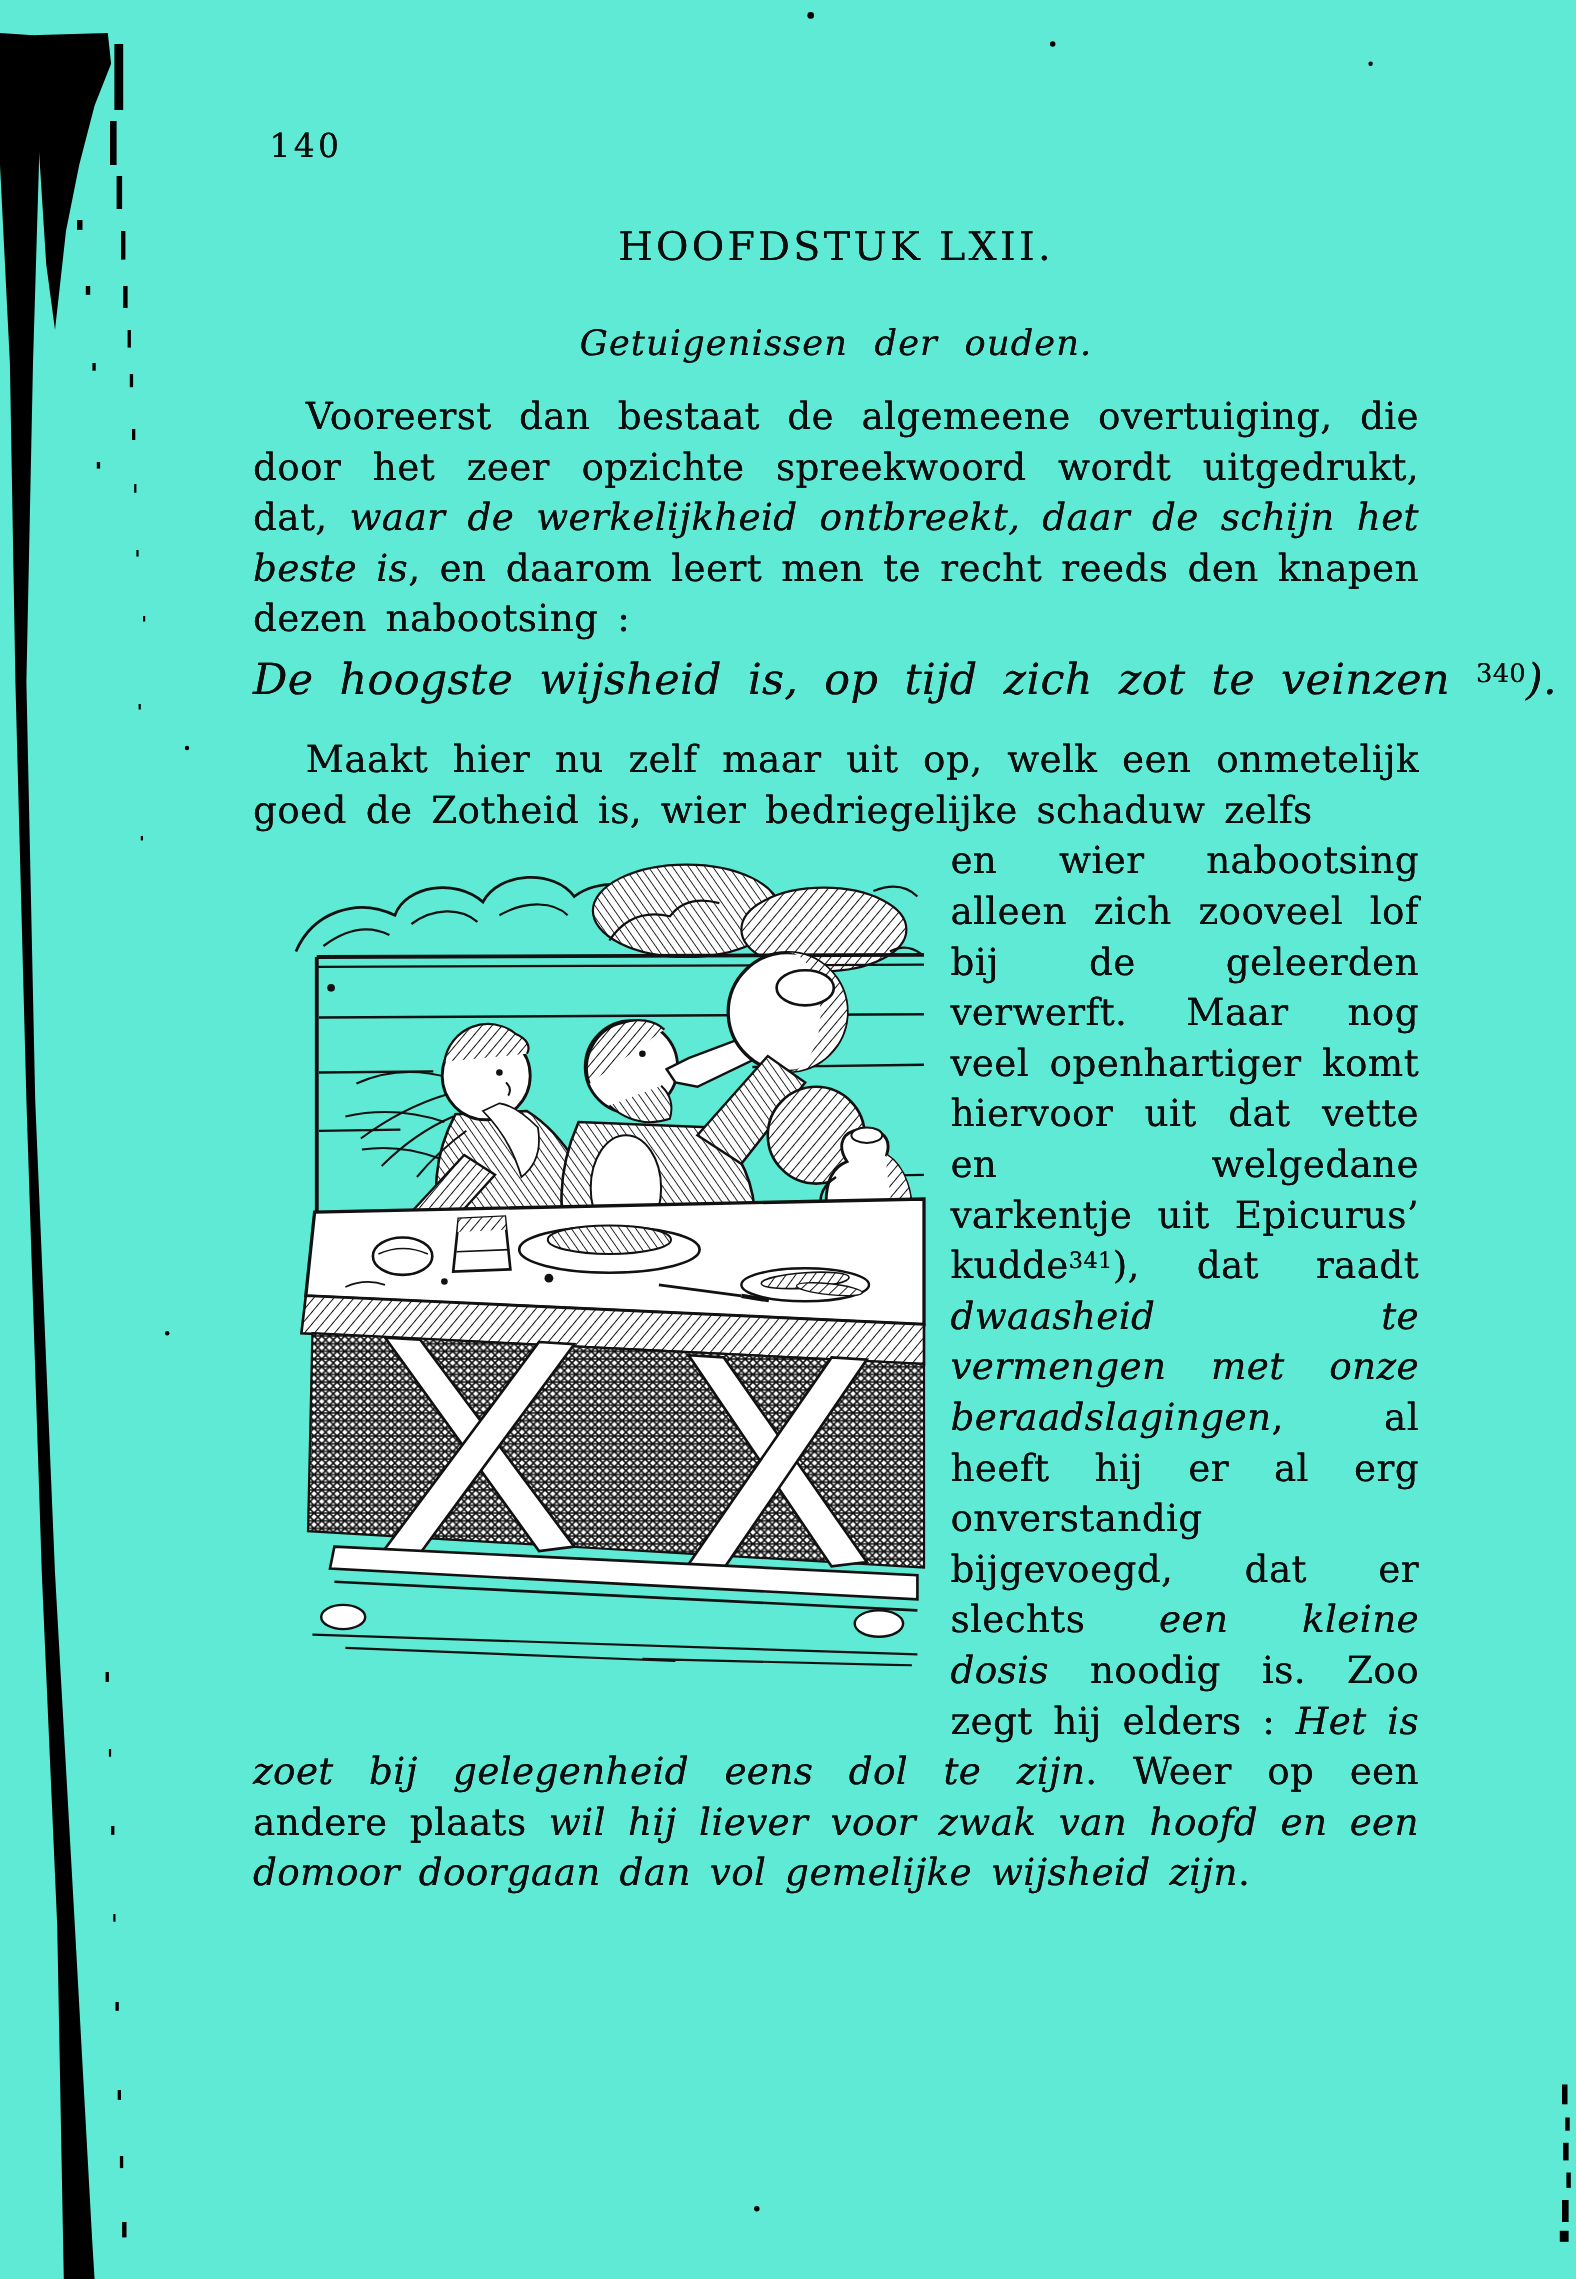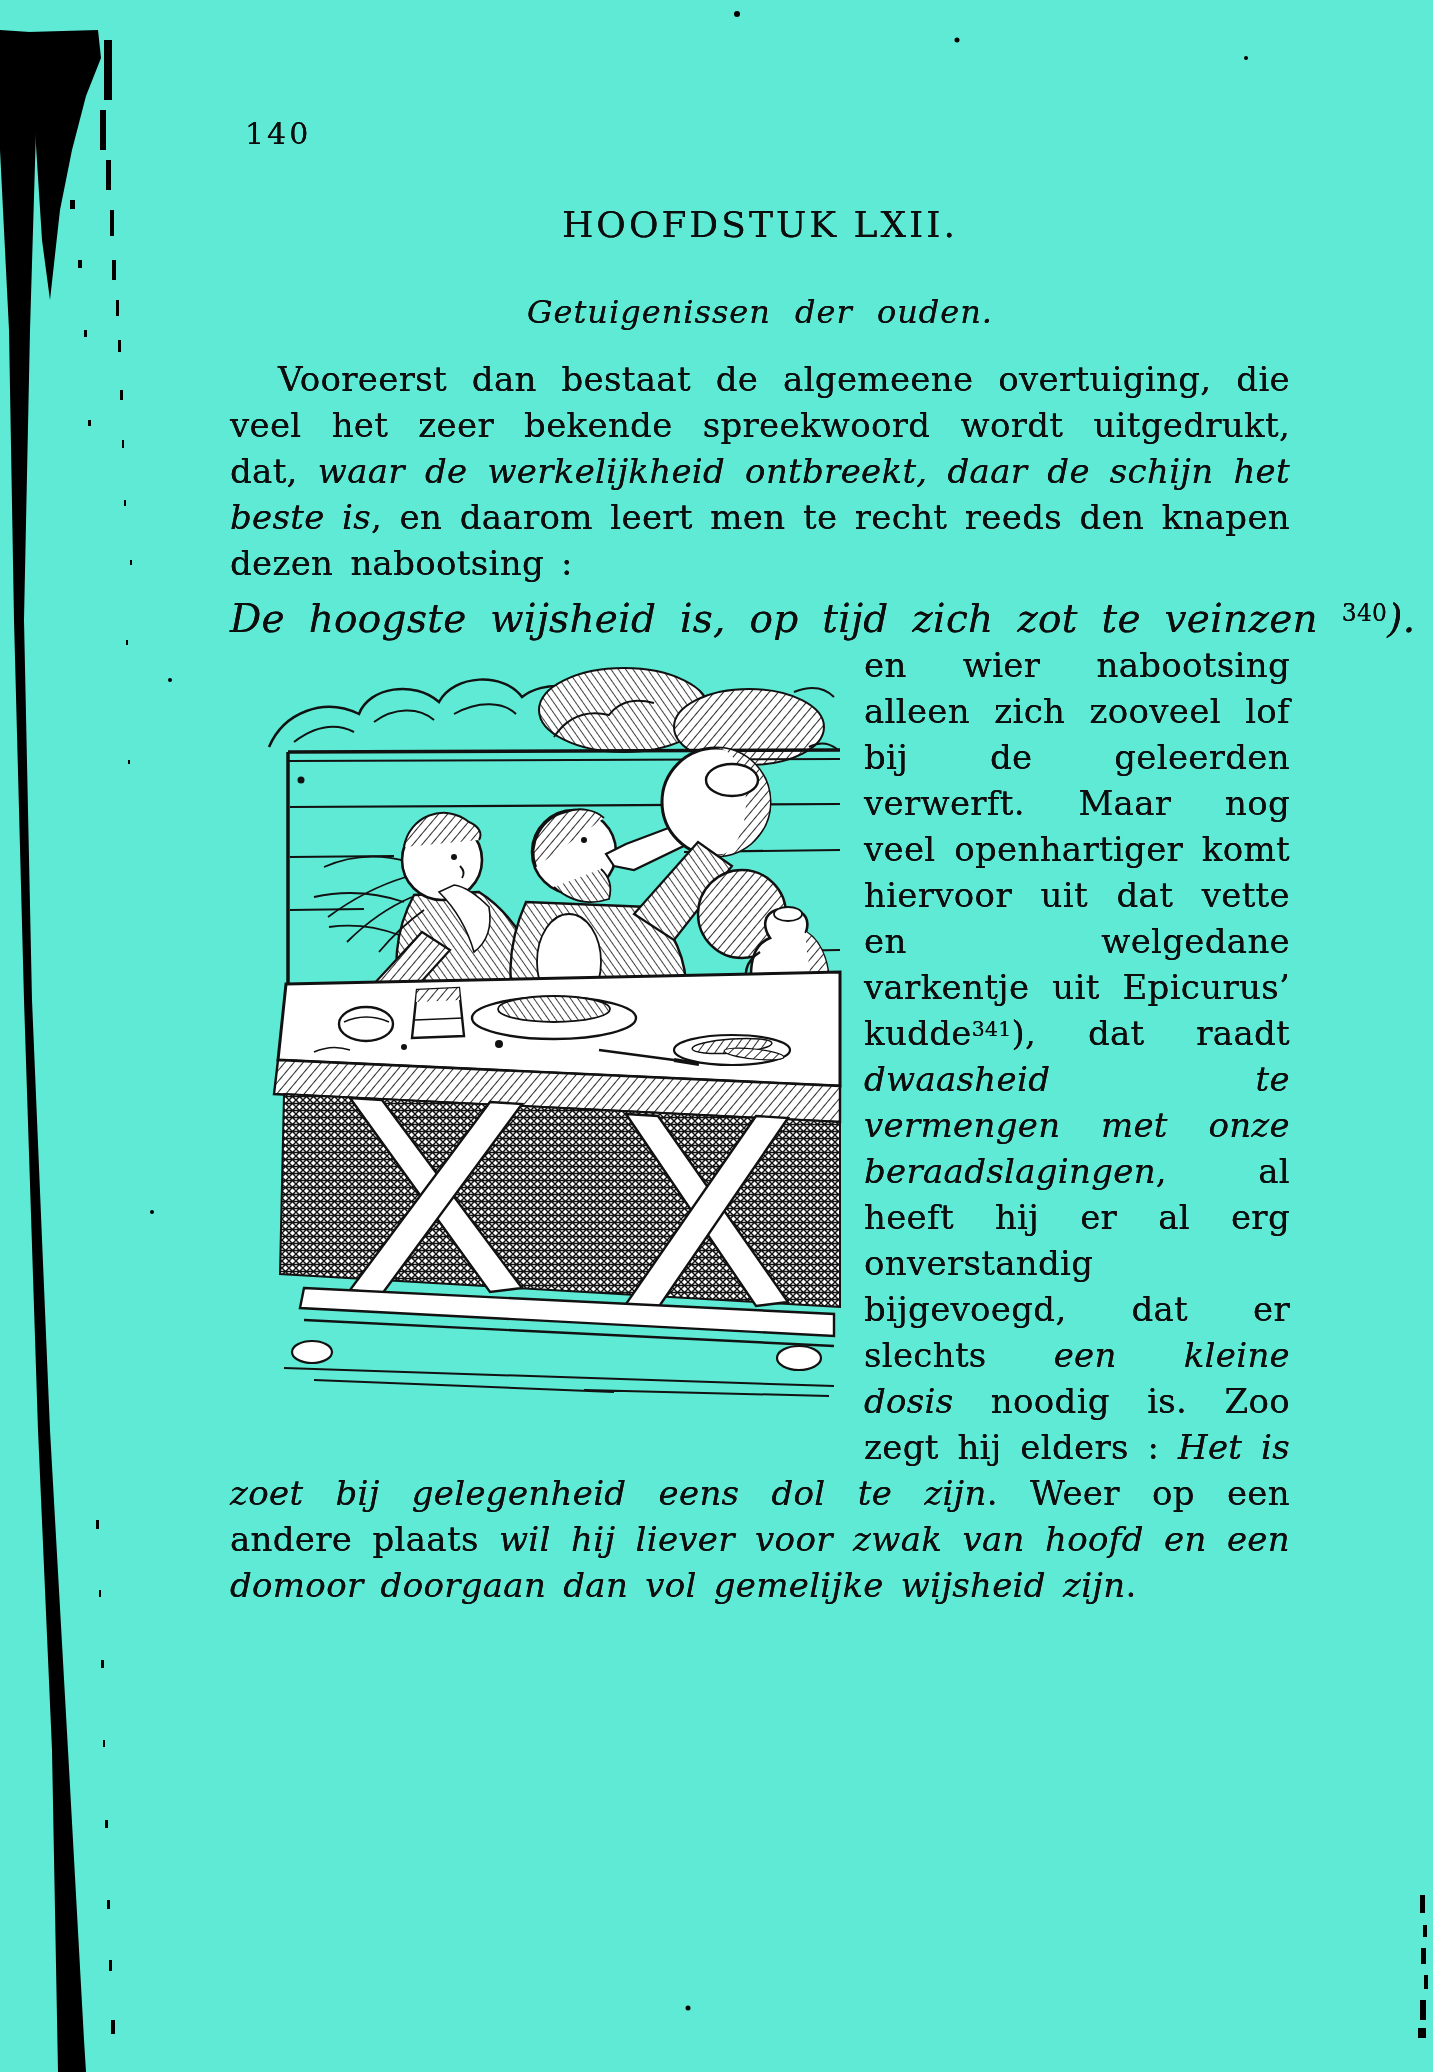--- a/index.html
+++ b/index.html
@@ -81,24 +81,25 @@
   </svg>
 
   <div class="pagenum">140</div>
 
   <main class="content">
 
     <h1 class="heading">HOOFDSTUK LXII.</h1>
 
     <h2 class="subtitle">Getuigenissen der ouden.</h2>
 
-    <p class="body indent p1"><span>Vooreerst dan bestaat de algemeene overtuiging, die veel het zeer bekende spreekwoord wordt uitgedrukt, dat, </span><span class="it">waar de werkelijkheid ontbreekt, daar de schijn het beste is</span><span>, en daarom leert men te recht reeds den knapen dezen nabootsing :</span></p>
+    <p class="body indent p1"><span>Vooreerst dan bestaat de algemeene overtuiging, die door het zeer opzichte spreekwoord wordt uitgedrukt, dat, </span><span class="it">waar de werkelijkheid ontbreekt, daar de schijn het beste is</span><span>, en daarom leert men te recht reeds den knapen dezen nabootsing :</span></p>
 
     <p class="verse"><span class="it">De hoogste wijsheid is, op tijd zich zot te veinzen </span><sup>340</sup><span>).</span></p>
 
+    <p class="body indent p2a"><span>Maakt hier nu zelf maar uit op, welk een onmetelijk goed de Zotheid is, wier bedriegelijke schaduw zelfs</span></p>
 
     <div class="body p2b">
       <figure class="woodcut">
         <svg width="588" height="745" viewBox="0 0 588 745">
           <defs>
             <pattern id="hA" patternUnits="userSpaceOnUse" width="7" height="7" patternTransform="rotate(40)">
               <rect width="7" height="7" fill="#fff"></rect>
                 <line x1="0" y1="0" x2="0" y2="7" stroke="#111" stroke-width="1.8"></line>
             </pattern>
             <pattern id="hB" patternUnits="userSpaceOnUse" width="6" height="6" patternTransform="rotate(-35)">

